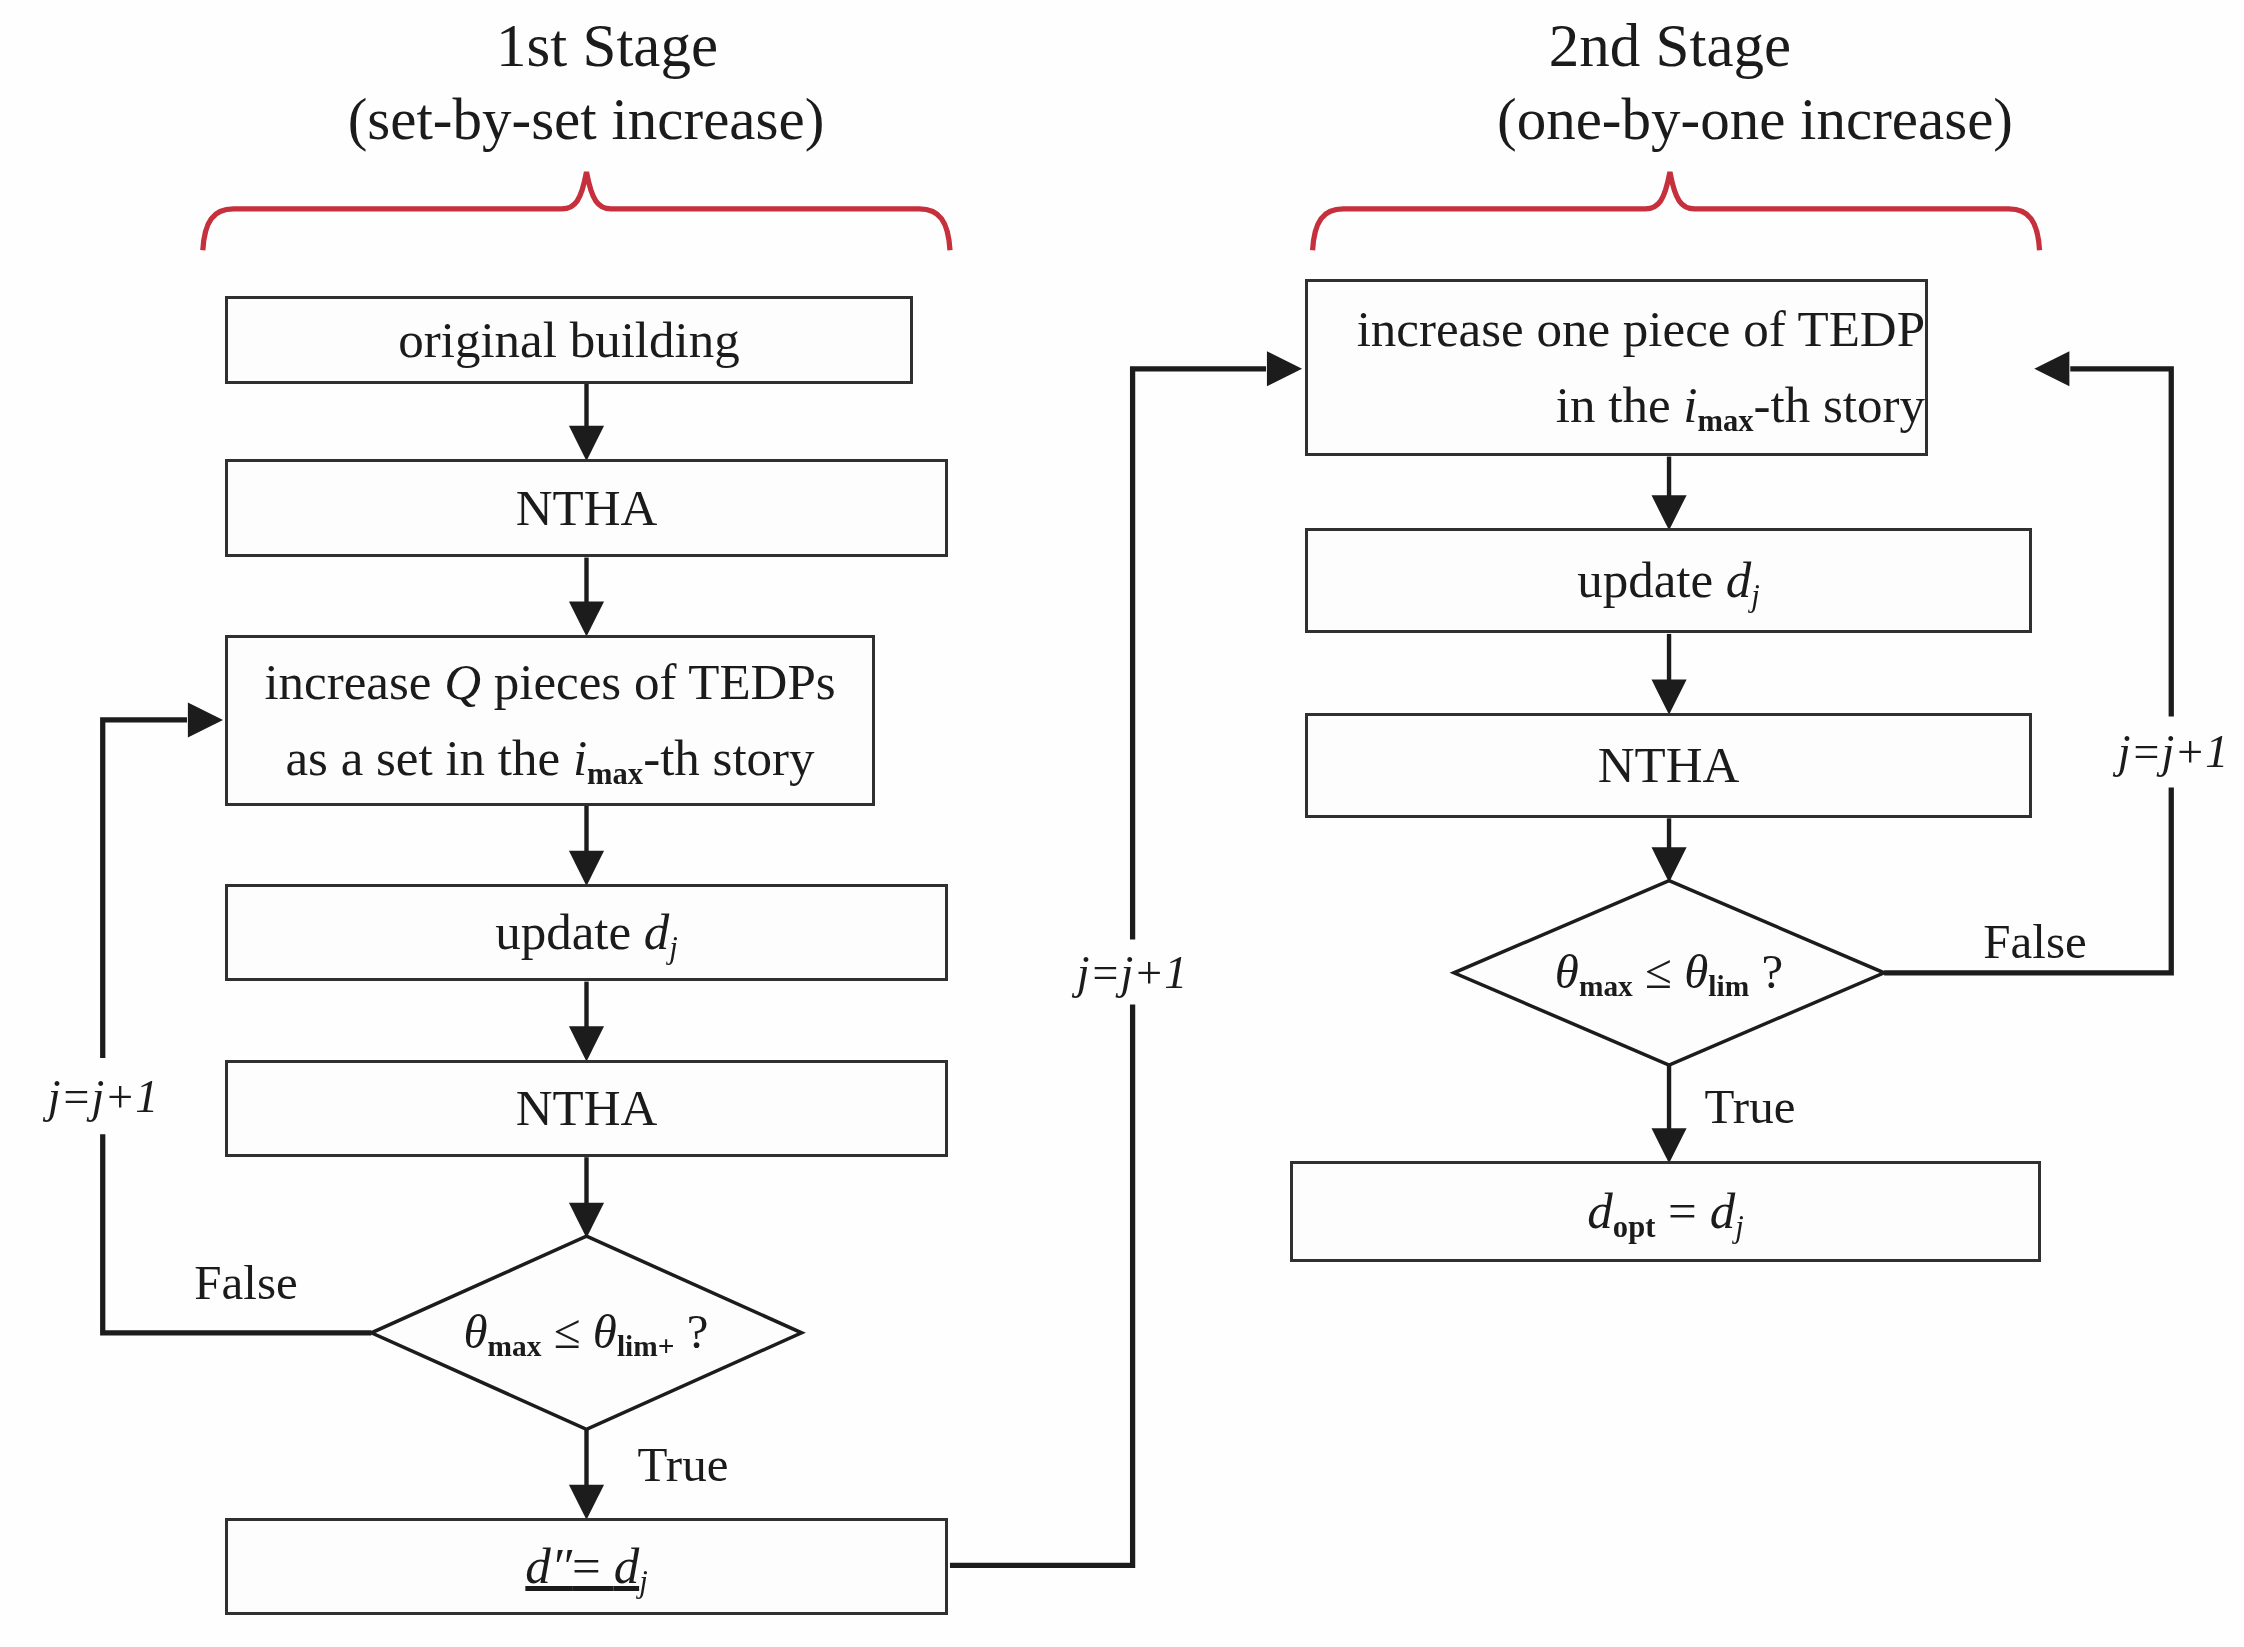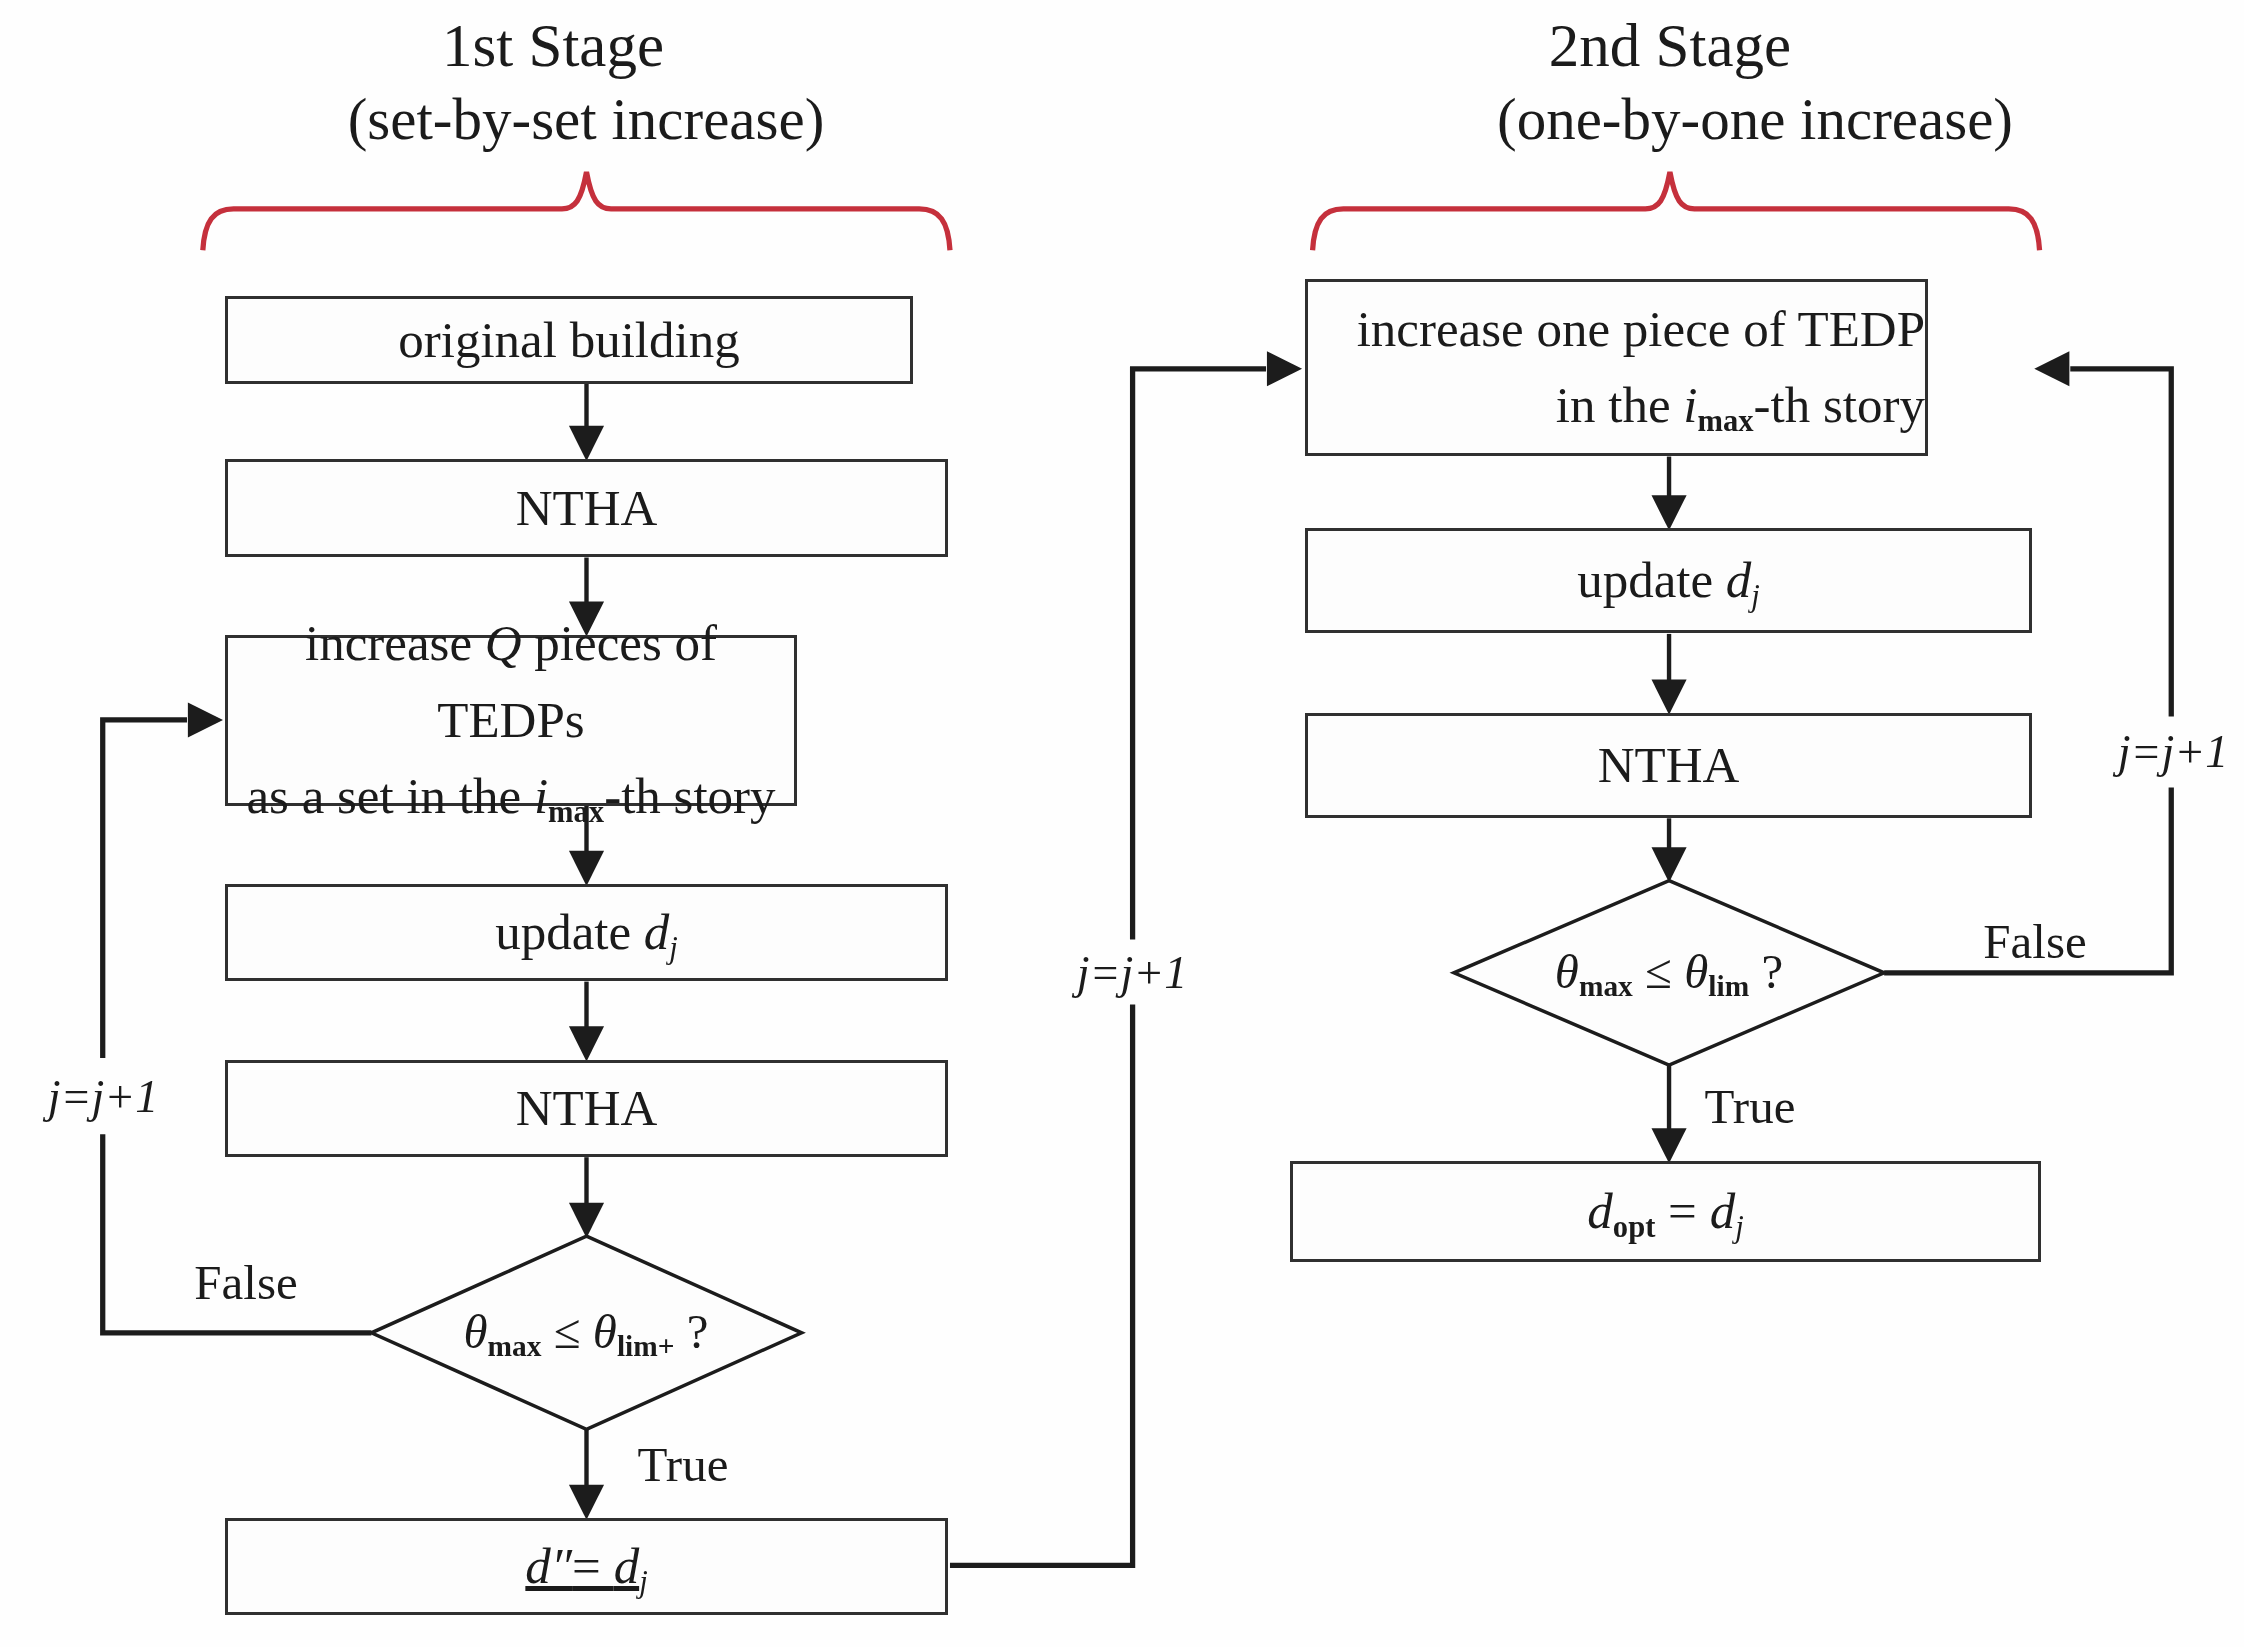--- a/index.html
+++ b/index.html
@@ -79,35 +79,35 @@
 
     <path d="M 231,285 C 233,252 243,238 266,238 L 640,238 C 655,238 662,228 668,196
              C 674,228 681,238 696,238 L 1047,238 C 1070,238 1080,252 1082,285" stroke="#c5303c" stroke-width="6" fill="none"></path>
     <path d="M 1495,285 C 1497,252 1507,238 1530,238 L 1874,238 C 1889,238 1896,228 1902,196
              C 1908,228 1915,238 1930,238 L 2288,238 C 2311,238 2321,252 2323,285" stroke="#c5303c" stroke-width="6" fill="none"></path>
 
     <polygon points="668,1408 913,1518 668,1628 423,1518" fill="#fdfdfd" stroke="#1c1c1c" stroke-width="4"></polygon>
     <polygon points="1901,1003 2146,1108 1901,1213 1656,1108" fill="#fdfdfd" stroke="#1c1c1c" stroke-width="4"></polygon>
   </svg>
 
-  <div class="lbl title" style="left:553px;top:46px;">1st Stage</div>
+  <div class="lbl title" style="left:607px;top:46px;">1st Stage</div>
   <div class="lbl subtitle" style="left:586px;top:119px;">(set-by-set increase)</div>
 
   <div class="lbl title" style="left:1670px;top:46px;">2nd Stage</div>
   <div class="lbl subtitle" style="left:1755px;top:119px;">(one-by-one increase)</div>
 
   <div class="box" style="left:225px;top:296px;width:688px;height:88px;">
     <div>original building</div>
   </div>
 
   <div class="box" style="left:225px;top:459px;width:723px;height:98px;">
     <div>NTHA</div>
   </div>
 
-  <div class="box" style="left:225px;top:635px;width:572px;height:171px;">
+  <div class="box" style="left:225px;top:635px;width:650px;height:171px;">
     <div><span>increase </span><span class="it">Q</span><span> pieces of TEDPs</span></div>
     <div><span>as a set in the </span><span class="it">i</span><span class="sb">max</span><span>-th story</span></div>
   </div>
 
   <div class="box" style="left:225px;top:884px;width:723px;height:97px;">
     <div><span>update </span><span class="it">d</span><span class="sbi">j</span></div>
   </div>
 
   <div class="box" style="left:225px;top:1060px;width:723px;height:97px;">
     <div>NTHA</div>

